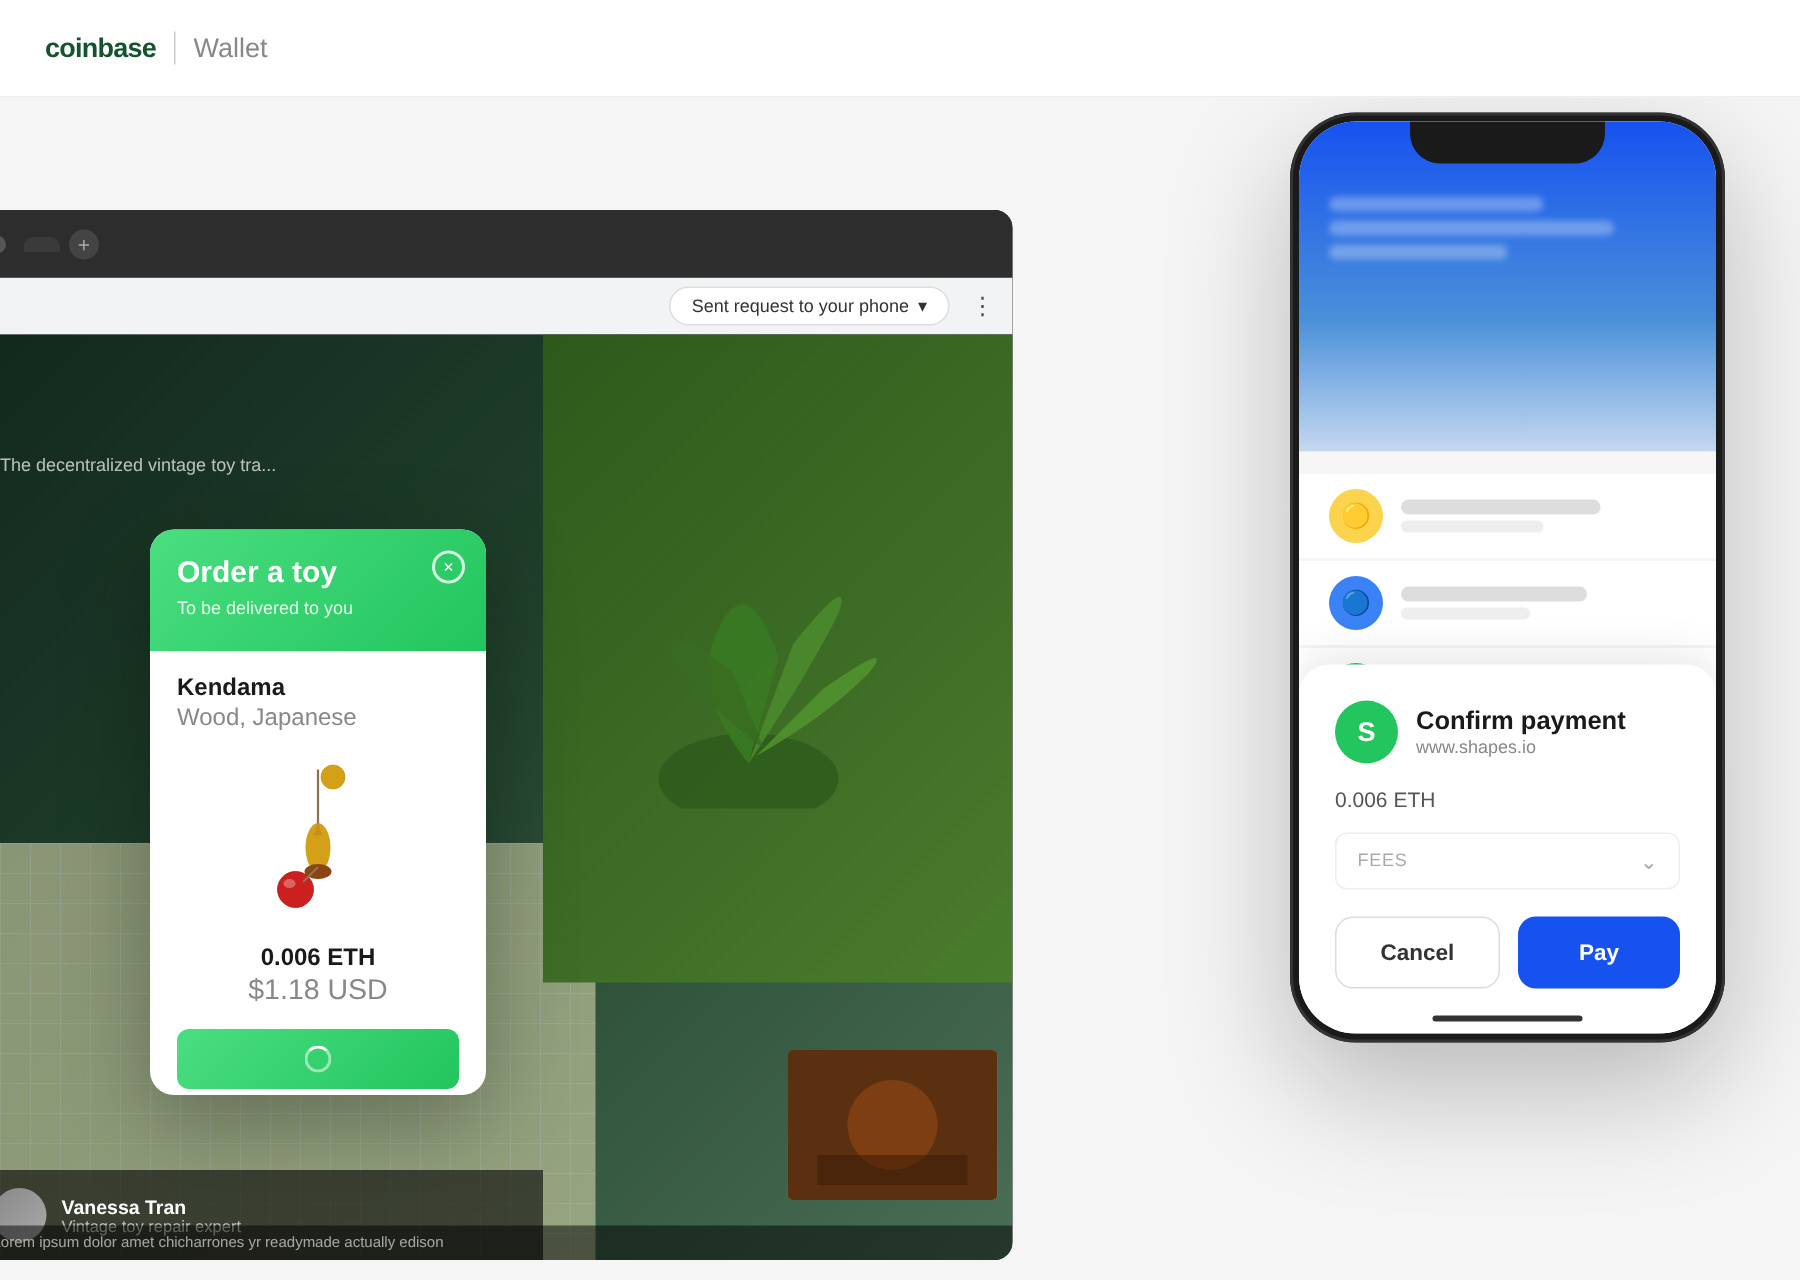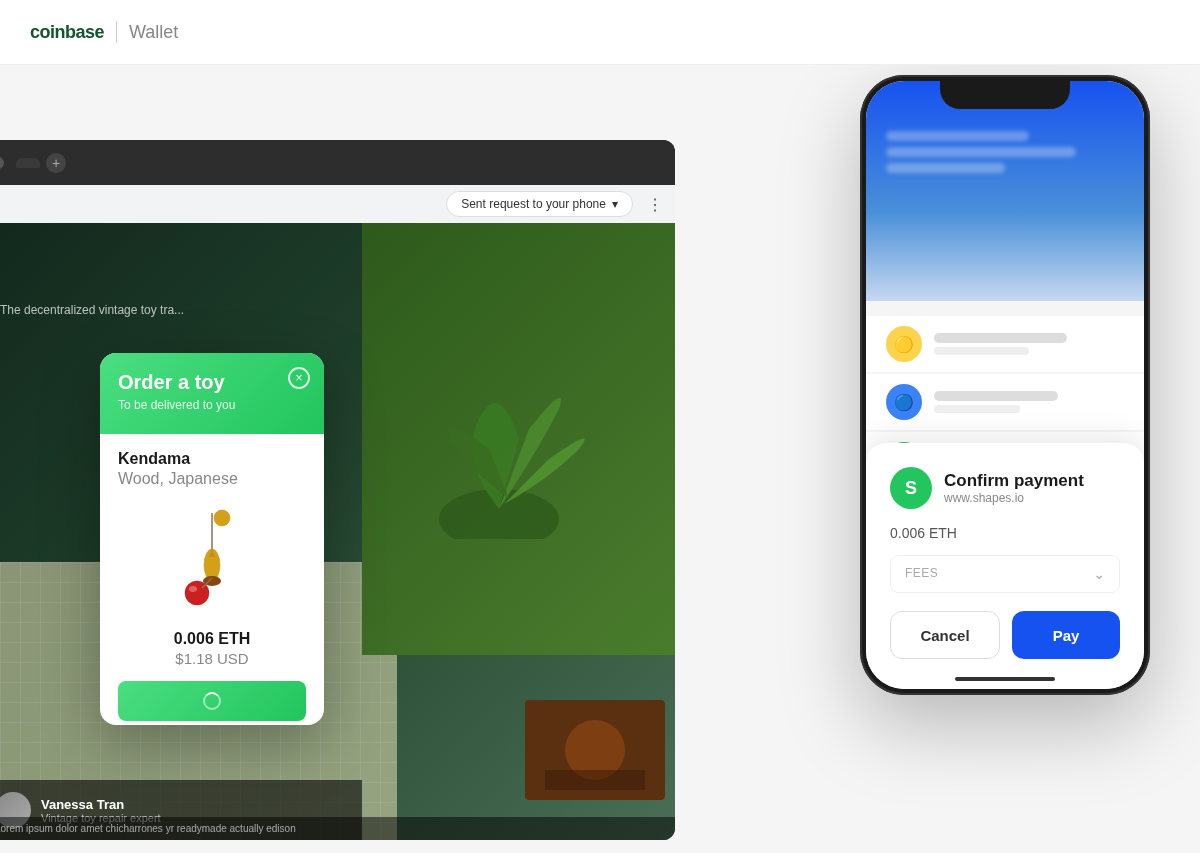--- a/index.html
+++ b/index.html
@@ -295,21 +295,21 @@
     }
     .price-eth {
       text-align: center;
       font-size: 16px;
       font-weight: 600;
       color: #1a1a1a;
       margin-bottom: 2px;
     }
     .price-usd {
       text-align: center;
-      font-size: 15px;
+      font-size: 19px;
       color: #888;
       margin-bottom: 14px;
     }
     .pay-btn {
       width: 100%;
       height: 40px;
       background: linear-gradient(135deg, #4ade80, #22c55e);
       border: none;
       border-radius: 8px;
       display: flex;

